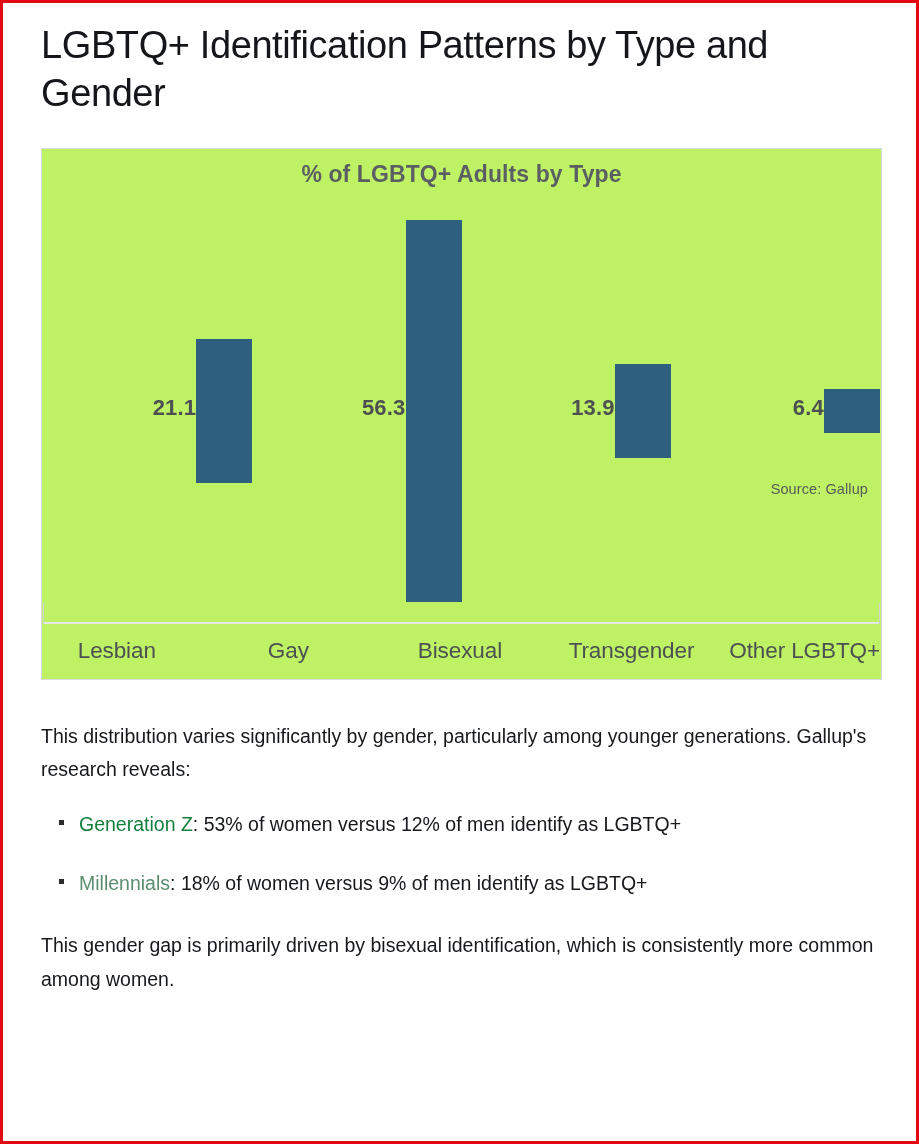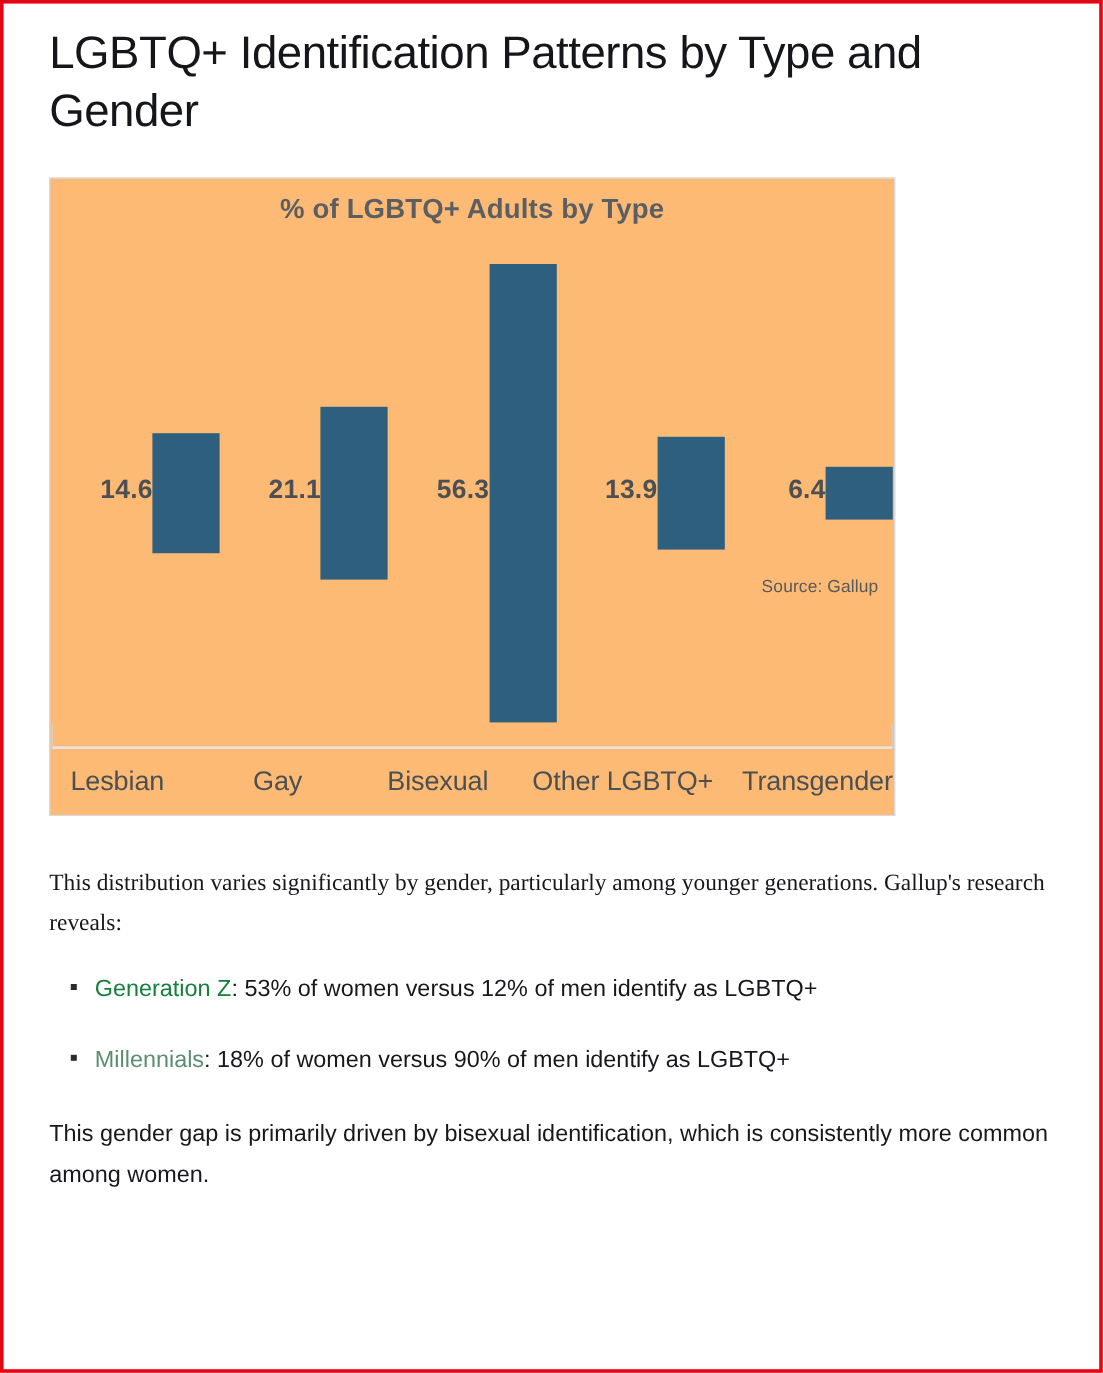--- a/index.html
+++ b/index.html
@@ -50,24 +50,24 @@
     max-width: 840px;
   }
   .accent { color: #5b8d70; }
 
   .intro { margin-bottom: 8px; }
 
   
   .chart-card {
     position: relative;
     margin-top: 30px;
-    width: 705px;
+    width: 841px;
     height: 532px;
     border: 1px solid #d8dadd;
-    background: #fdba74;
+    background: #bef264;
   }
 
   .chart-title {
     position: absolute;
     left: 0;
     right: 0;
     top: 12px;
     text-align: center;
     font-size: 23px;
     font-weight: bold;
@@ -162,21 +162,21 @@
   .source-note {
     position: absolute;
     right: 12px;
     top: 280px;
     font-size: 14.5px;
     color: #58595b;
     letter-spacing: 0.1px;
   }
 
   
-  .post-chart { margin-top: 40px; font-family: Liberation Serif, serif; }
+  .post-chart { margin-top: 40px; }
 
   ul.insight-list {
     list-style: none;
     margin: 22px 0 20px 0;
     padding: 0 0 0 38px;
   }
   ul.insight-list li {
     position: relative;
     font-size: 19.5px;
     line-height: 1.6;
@@ -205,24 +205,20 @@
 
 
     <div class="chart-card">
 
       <div class="chart-title">% of LGBTQ+ Adults by Type</div>
 
       <div class="plot">
 
         <div class="bars">
 
-          <div class="bar-col">
-            <div class="bar-value">14.6</div>
-            <div class="bar-rect" style="height: 99.1387px; background: rgb(46, 95, 127);"></div>
-          </div>
 
           <div class="bar-col">
             <div class="bar-value">21.1</div>
             <div class="bar-rect" style="height: 143.276px; background: rgb(46, 95, 127);"></div>
           </div>
 
           <div class="bar-col">
             <div class="bar-value">56.3</div>
             <div class="bar-rect" style="height: 382.295px; background: rgb(46, 95, 127);"></div>
           </div>
@@ -242,34 +238,34 @@
         <div class="source-note">Source: Gallup</div>
 
         <div class="axis-line"></div>
         <div class="axis-tick-left"></div>
         <div class="axis-tick-right"></div>
 
         <div class="cat-labels">
           <div class="cat-cell">Lesbian</div>
           <div class="cat-cell">Gay</div>
           <div class="cat-cell">Bisexual</div>
+          <div class="cat-cell">Transgender</div>
           <div class="cat-cell">Other LGBTQ+</div>
-          <div class="cat-cell">Transgender</div>
         </div>
 
       </div>
     </div>
 
     <p class="body-text post-chart">This distribution varies significantly by gender, particularly among younger generations. Gallup's research reveals:</p>
 
     <ul class="insight-list">
       <li>
         <span class="bullet-sq"></span><span class="accent" style="color: #15803d;">Generation Z</span><span>: 53% of women versus 12% of men identify as LGBTQ+</span>
       </li>
       <li>
-        <span class="bullet-sq"></span><span class="accent" style="color: rgb(91, 141, 112);">Millennials</span><span>: 18% of women versus 90% of men identify as LGBTQ+</span>
+        <span class="bullet-sq"></span><span class="accent" style="color: rgb(91, 141, 112);">Millennials</span><span>: 18% of women versus 9% of men identify as LGBTQ+</span>
       </li>
     </ul>
 
     <p class="body-text closing">This gender gap is primarily driven by bisexual identification, which is consistently more common among women.</p>
 
   </div>
 </div>
 
 </body></html>

